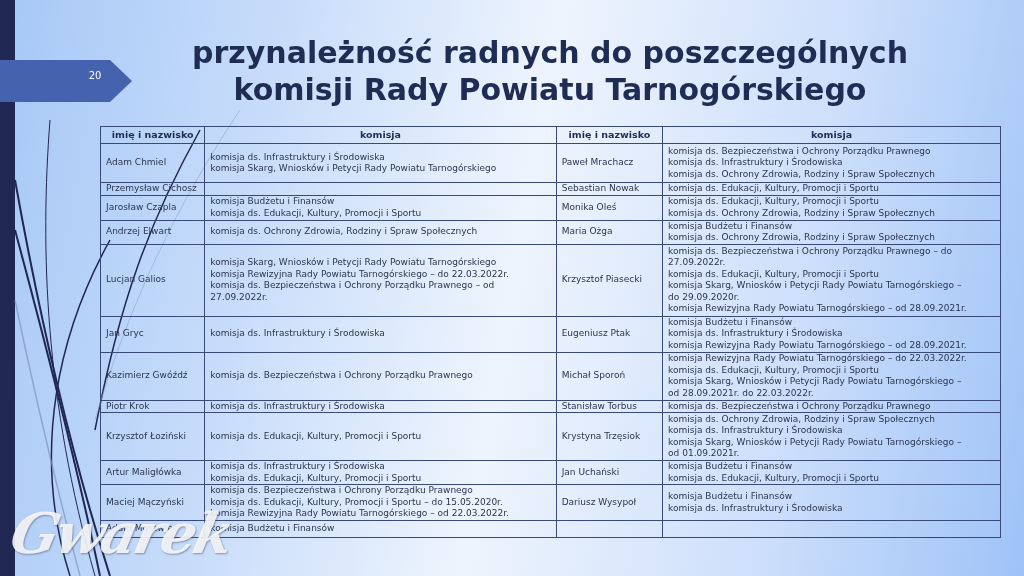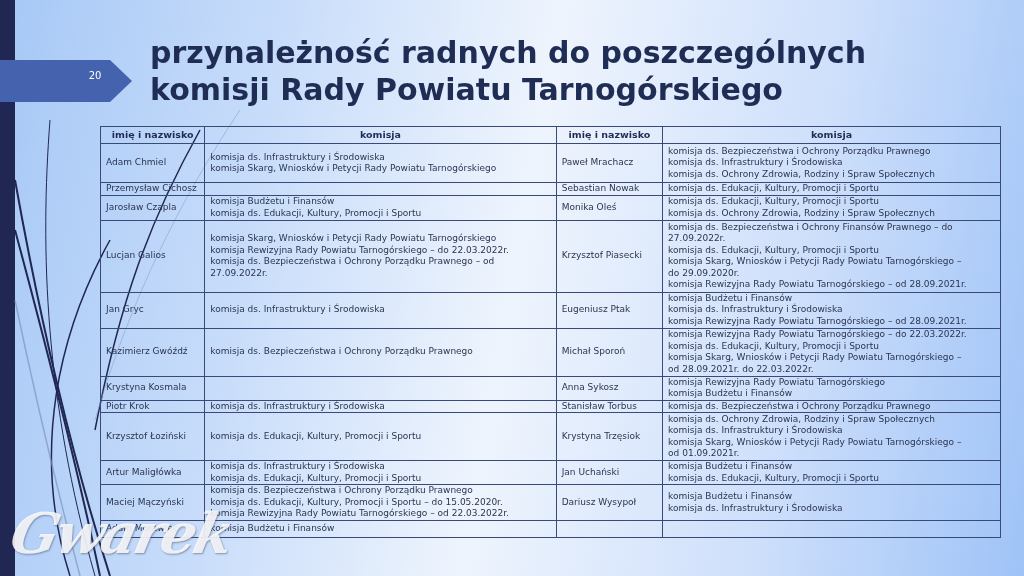--- a/index.html
+++ b/index.html
@@ -13,21 +13,21 @@
     position:absolute; left:0; top:60px; width:132px; height:42px;
     background:#4462ad;
     clip-path: polygon(0 0, 110px 0, 132px 21px, 110px 42px, 0 42px);
   }
   .page-num {
     position:absolute; left:80px; top:70px; width:30px; text-align:center;
     color:#ffffff; font-size:10px; font-family:"DejaVu Sans", sans-serif;
   }
   .title {
     position:absolute; left:150px; top:34px; width:800px;
-    color:#1f2d55; font-weight:bold;
+    text-align:center; color:#1f2d55; font-weight:bold;
     font-size:30px; line-height:37px; font-family:"DejaVu Sans", sans-serif;
   }
   .swirl { position:absolute; left:0; top:0; width:1024px; height:576px; pointer-events:none; }
   .watermark {
     position:absolute; left:12px; top:500px;
     font-family:"DejaVu Serif", serif; font-style:italic; font-weight:bold;
     font-size:56px; color:rgba(255,255,255,0.85);
     letter-spacing:-3px; transform:skewX(-12deg);
     text-shadow: 1px 1px 2px rgba(80,90,120,0.6);
   }
@@ -113,31 +113,42 @@
         <td>
           <span class="line">komisja Budżetu i Finansów</span>
           <span class="line">komisja ds. Edukacji, Kultury, Promocji i Sportu</span>
         </td>
         <td>Monika Oleś</td>
         <td>
           <span class="line">komisja ds. Edukacji, Kultury, Promocji i Sportu</span>
           <span class="line">komisja ds. Ochrony Zdrowia, Rodziny i Spraw Społecznych</span>
         </td>
       </tr>
+      <tr style="height: 24px;">
+        <td>Andrzej Elwart</td>
+        <td>
+          <span class="line">komisja ds. Ochrony Zdrowia, Rodziny i Spraw Społecznych</span>
+        </td>
+        <td>Maria Ożga</td>
+        <td>
+          <span class="line">komisja Budżetu i Finansów</span>
+          <span class="line">komisja ds. Ochrony Zdrowia, Rodziny i Spraw Społecznych</span>
+        </td>
+      </tr>
       <tr style="height: 72px;">
         <td>Lucjan Galios</td>
         <td>
           <span class="line">komisja Skarg, Wniosków i Petycji Rady Powiatu Tarnogórskiego</span>
           <span class="line">komisja Rewizyjna Rady Powiatu Tarnogórskiego – do 22.03.2022r.</span>
           <span class="line">komisja ds. Bezpieczeństwa i Ochrony Porządku Prawnego – od</span>
           <span class="line">27.09.2022r.</span>
         </td>
         <td>Krzysztof Piasecki</td>
         <td>
-          <span class="line">komisja ds. Bezpieczeństwa i Ochrony Finansów Prawnego – do</span>
+          <span class="line">komisja ds. Bezpieczeństwa i Ochrony Porządku Prawnego – do</span>
           <span class="line">27.09.2022r.</span>
           <span class="line">komisja ds. Edukacji, Kultury, Promocji i Sportu</span>
           <span class="line">komisja Skarg, Wniosków i Petycji Rady Powiatu Tarnogórskiego –</span>
           <span class="line">do 29.09.2020r.</span>
           <span class="line">komisja Rewizyjna Rady Powiatu Tarnogórskiego – od 28.09.2021r.</span>
         </td>
       </tr>
       <tr style="height: 36px;">
         <td>Jan Gryc</td>
         <td>
@@ -156,29 +167,20 @@
           <span class="line">komisja ds. Bezpieczeństwa i Ochrony Porządku Prawnego</span>
         </td>
         <td>Michał Sporoń</td>
         <td>
           <span class="line">komisja Rewizyjna Rady Powiatu Tarnogórskiego – do 22.03.2022r.</span>
           <span class="line">komisja ds. Edukacji, Kultury, Promocji i Sportu</span>
           <span class="line">komisja Skarg, Wniosków i Petycji Rady Powiatu Tarnogórskiego –</span>
           <span class="line">od 28.09.2021r. do 22.03.2022r.</span>
         </td>
       </tr>
-      <tr style="height: 24px;">
-        <td>Krystyna Kosmala</td>
-        <td></td>
-        <td>Anna Sykosz</td>
-        <td>
-          <span class="line">komisja Rewizyjna Rady Powiatu Tarnogórskiego</span>
-          <span class="line">komisja Budżetu i Finansów</span>
-        </td>
-      </tr>
       <tr style="height: 12px;">
         <td>Piotr Krok</td>
         <td>
           <span class="line">komisja ds. Infrastruktury i Środowiska</span>
         </td>
         <td>Stanisław Torbus</td>
         <td>
           <span class="line">komisja ds. Bezpieczeństwa i Ochrony Porządku Prawnego</span>
         </td>
       </tr>

